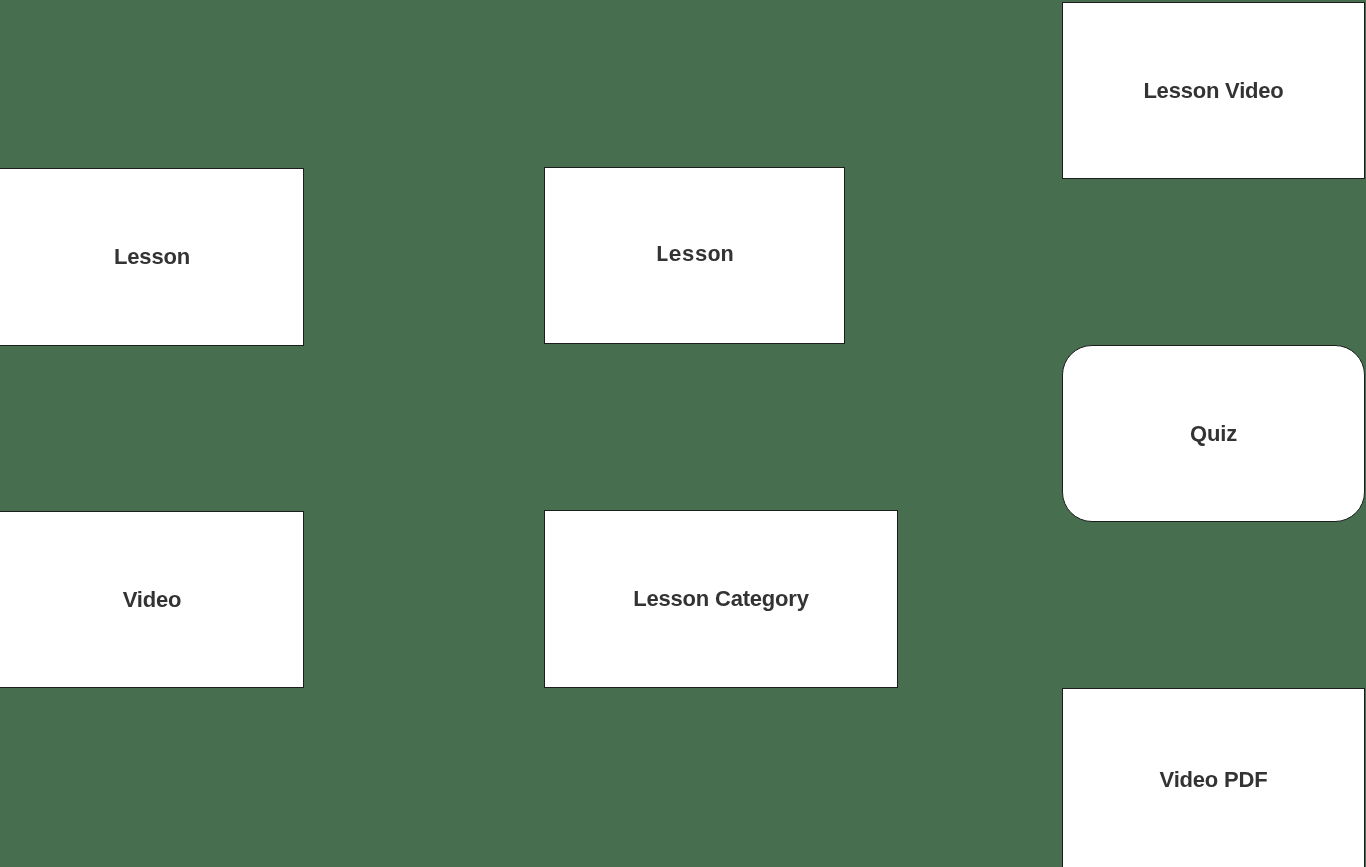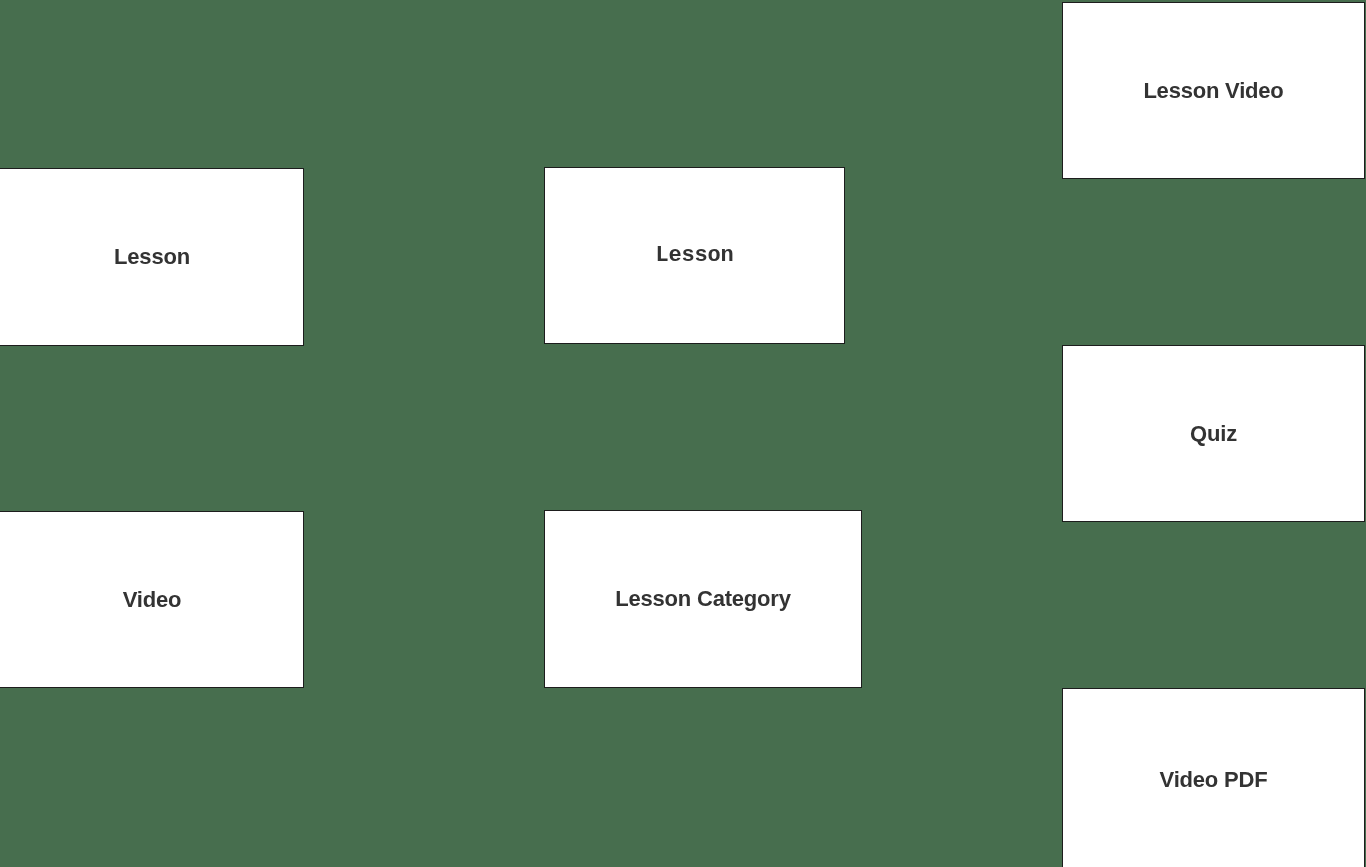--- a/index.html
+++ b/index.html
@@ -38,23 +38,23 @@
     line-height: 1;
     white-space: nowrap;
     text-align: right;
     user-select: none;
   }
 
   
   .node-lesson-video    { left: 1062px; top:   2px; width: 303px; height: 177px; }
   .node-student         { left:   -4px; top: 168px; width: 308px; height: 178px; }
   .node-lesson          { left:  544px; top: 167px; width: 301px; height: 177px; font-family: Liberation Mono, monospace; }
-  .node-quiz            { left: 1062px; top: 345px; width: 303px; height: 177px; }
+  .node-quiz            { left: 1062px; top: 345px; width: 303px; height: 177px; border-radius: 30px; }
   .node-result          { left:   -4px; top: 511px; width: 308px; height: 177px; }
-  .node-lesson-category { left:  544px; top: 510px; width: 318px; height: 178px; }
+  .node-lesson-category { left:  544px; top: 510px; width: 354px; height: 178px; }
   .node-lesson-pdf      { left: 1062px; top: 688px; width: 303px; height: 183px; }
 
   
   .node-student .entity-label,
   .node-result .entity-label { transform: translateX(2px); }
 </style>
 </head>
 <body>
 
 <div id="canvas">

